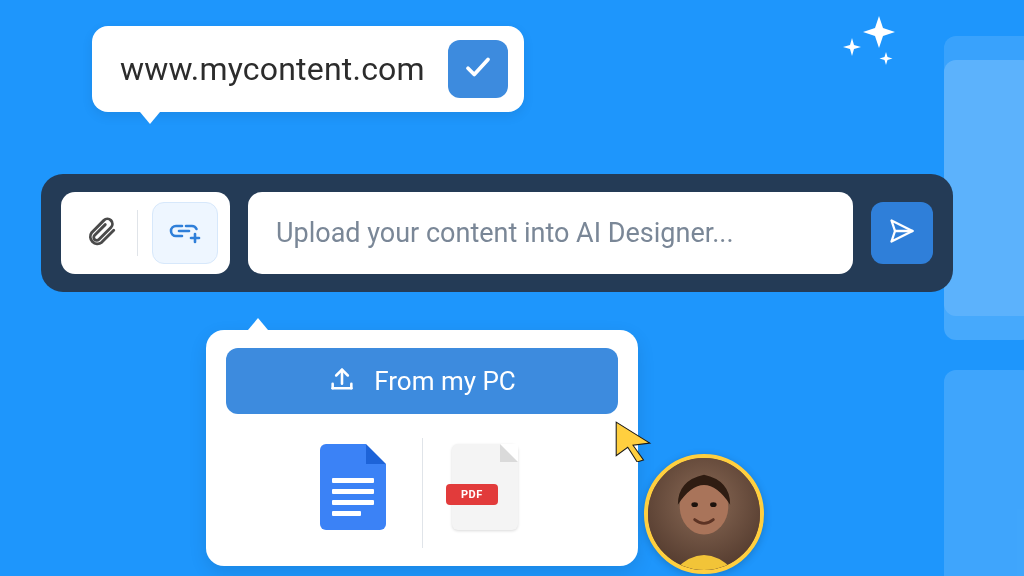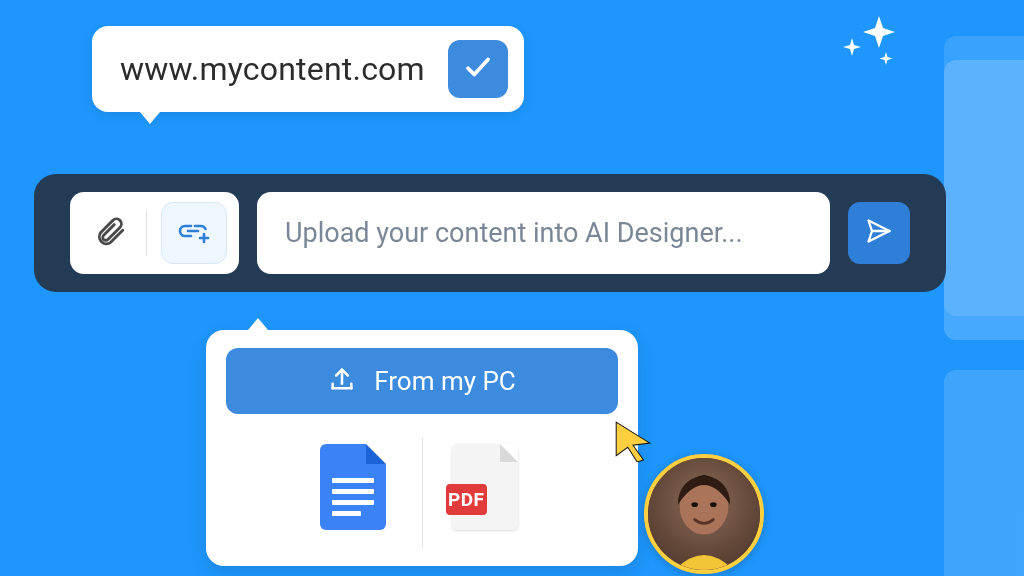--- a/index.html
+++ b/index.html
@@ -69,28 +69,28 @@
     display: flex;
     align-items: center;
     justify-content: center;
     cursor: pointer;
   }
 
   
   .main-bar {
     position: absolute;
     top: 174px;
-    left: 34px;
+    left: 41px;
     width: 912px;
     height: 118px;
     background: #243b56;
     border-radius: 22px;
     display: flex;
     align-items: center;
-    padding: 0 36px;
+    padding: 0 20px;
     gap: 18px;
   }
   .attach-group {
     background: #ffffff;
     border-radius: 14px;
     height: 82px;
     display: flex;
     align-items: center;
     padding: 0 12px 0 18px;
     gap: 8px;
@@ -241,23 +241,23 @@
     width:0;height:0;
     border-left: 18px solid #dadada;
     border-top: 18px solid #ffffff;
   }
   .pdf-badge {
     position: absolute;
     top: 40px;
     left: -6px;
     background: #e23b3b;
     color: #fff;
-    font-size: 19px;
+    font-size: 11px;
     font-weight: 700;
-    padding: 4px 2px;
+    padding: 4px 15px;
     border-radius: 4px;
     letter-spacing: 0.5px;
   }
 
   
   .cursor {
     position: absolute;
     top: 420px;
     left: 612px;
     width: 42px;

